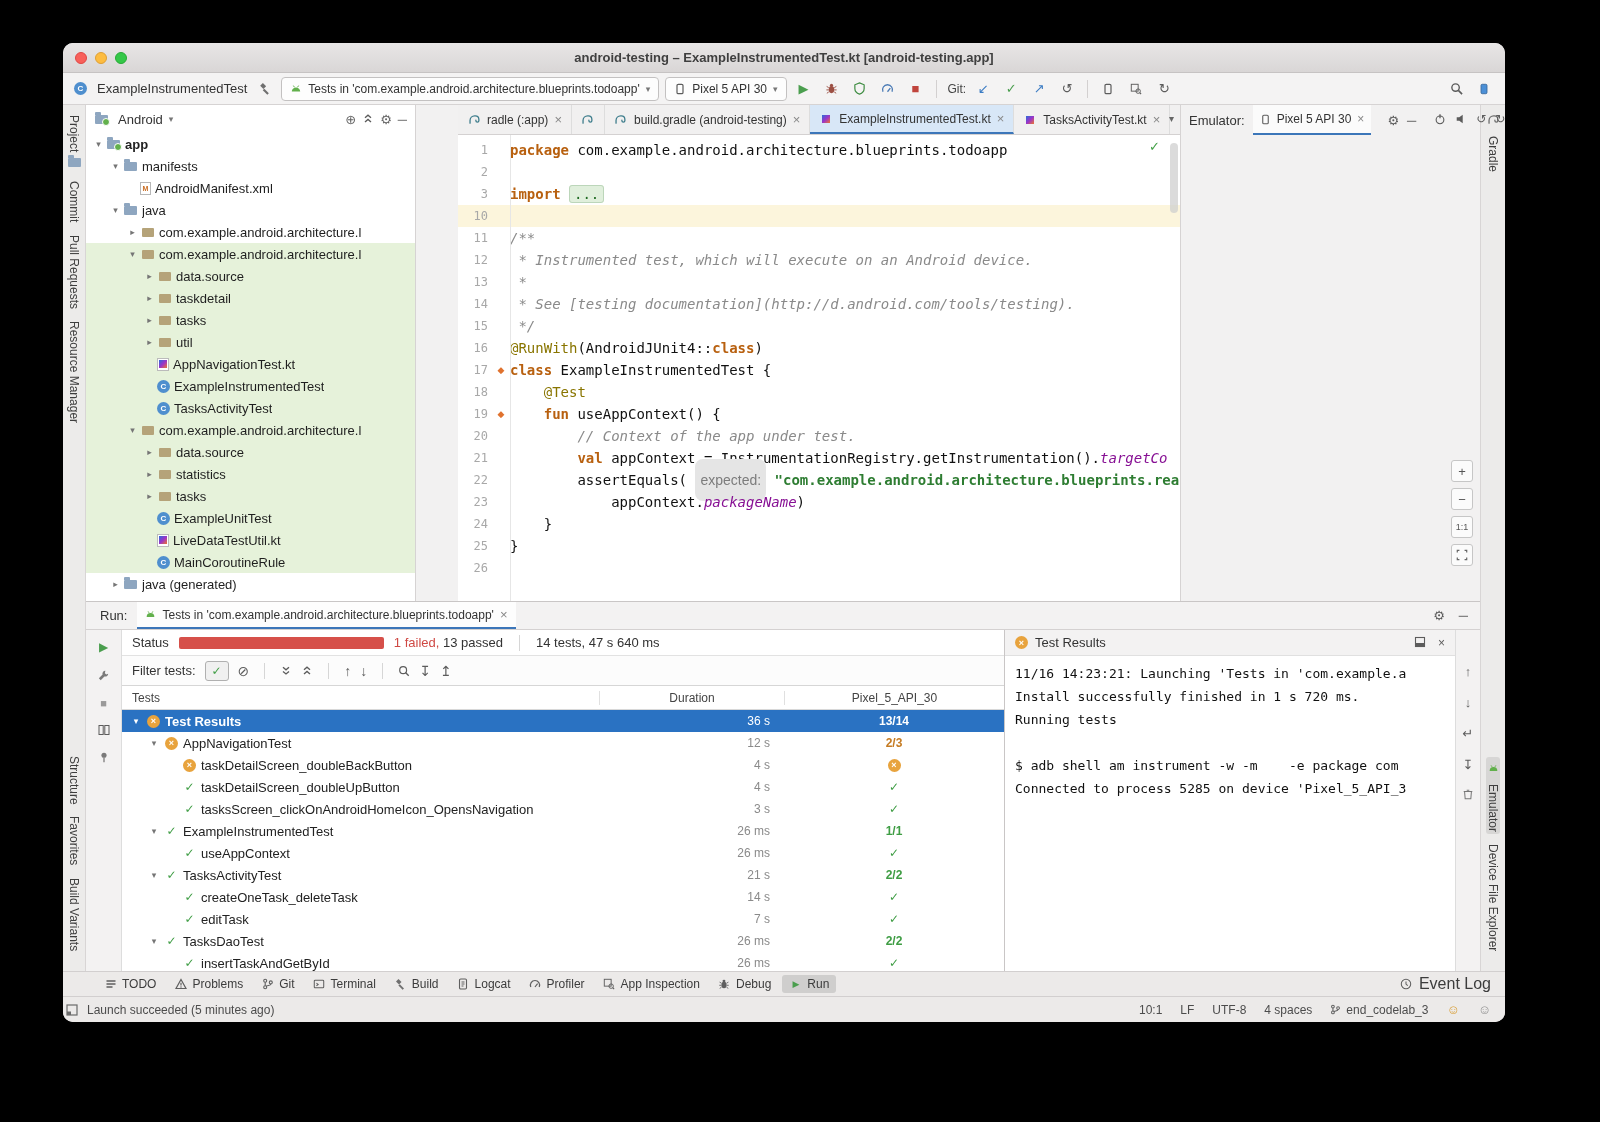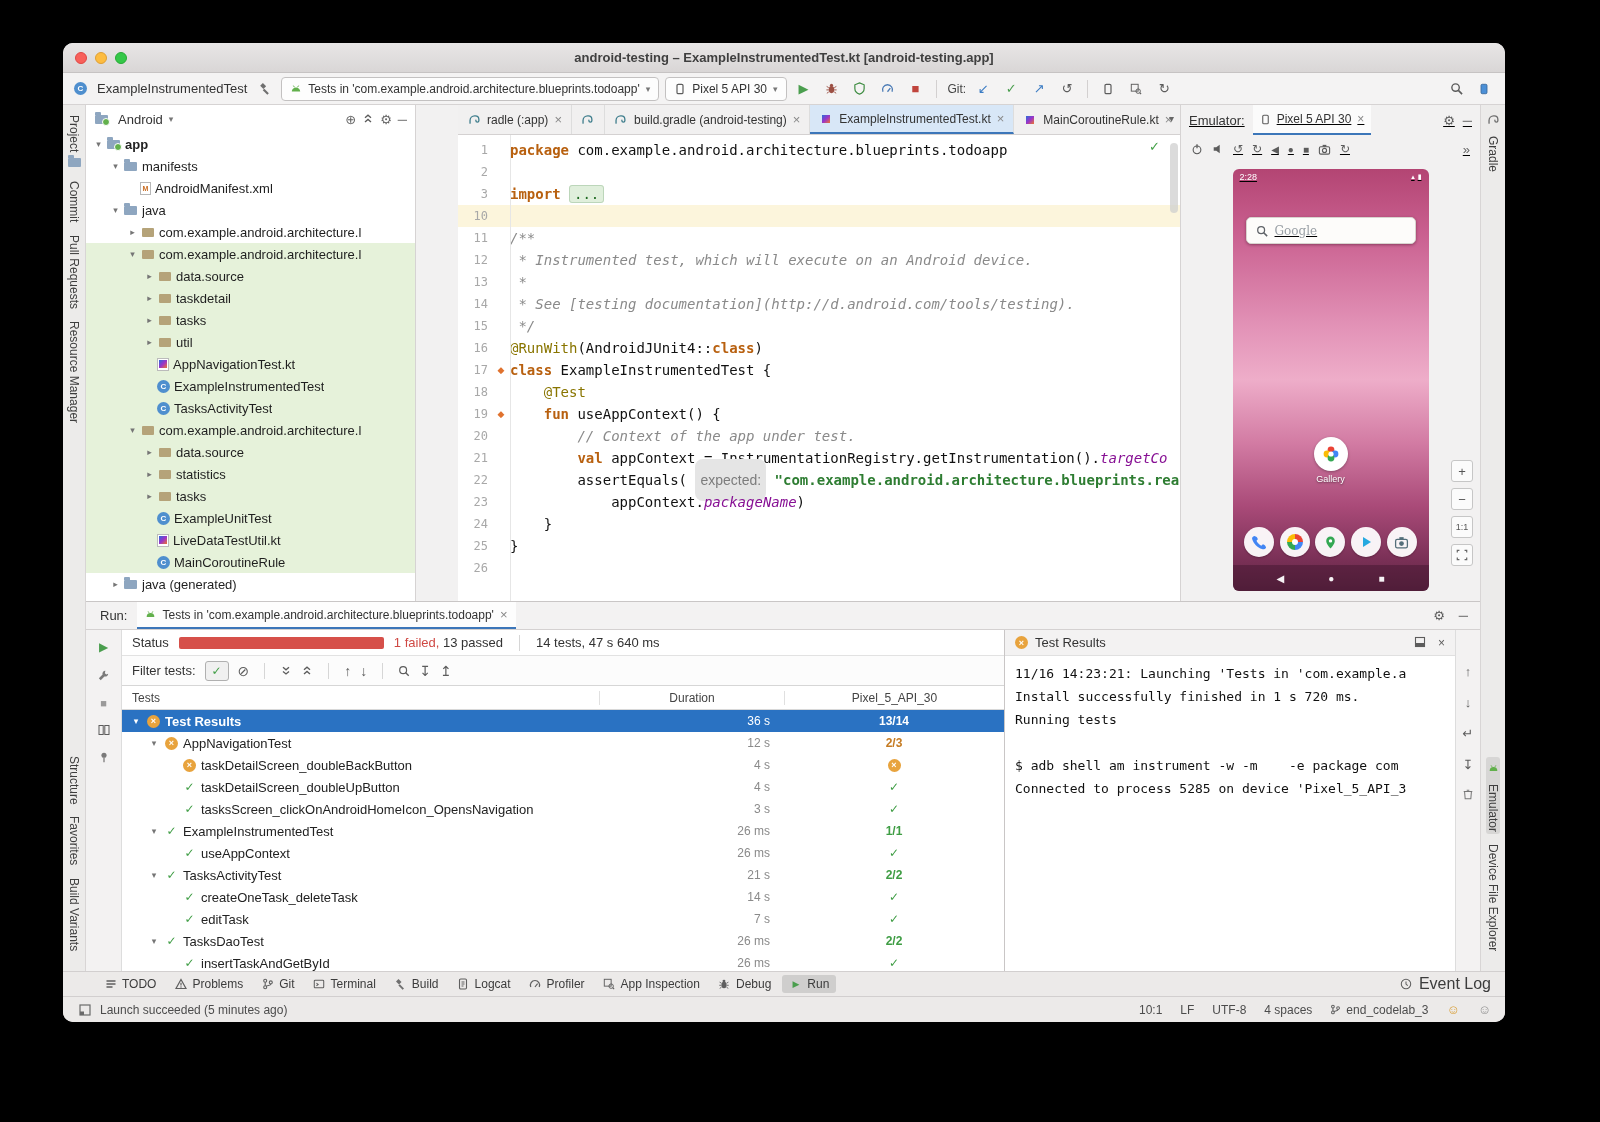--- a/index.html
+++ b/index.html
@@ -72,21 +72,21 @@
 .tk-cm{color:#8a8a8a;font-style:italic;}
 .tk-str{color:#2e7d32;font-weight:bold;}
 .tk-ann{color:#897500;}
 .tk-prop{color:#871094;font-style:italic;}
 .tk-pl{color:#111;}
 .tk-fold{background:#e0efdc;border:1px solid #bcd6ba;border-radius:3px;padding:0 4px;color:#1e6b22;}
 .tk-hint{background:#e5e5e5;color:#7c7c7c;border-radius:8px;padding:13px 5px;font-family:"Liberation Sans",sans-serif;font-size:14px;font-style:normal;}
 .edscroll{position:absolute;right:2px;top:8px;width:8px;height:70px;background:#cfcfcf;border-radius:4px;opacity:.75;}
 .inspectok{position:absolute;right:20px;top:4px;color:#43a047;font-size:13px;font-weight:bold;}
 
-.emul{flex:none;width:300px;background:#f2f1f1;border-left:1px solid #d6d3d3;position:relative;display:flex;flex-direction:column;text-decoration:underline;}
+.emul{flex:none;width:300px;background:#f2f1f1;border-left:1px solid #d6d3d3;position:relative;display:flex;flex-direction:row;}
 .emuhead{flex:none;height:30px;display:flex;align-items:center;padding:0 8px;gap:8px;font-size:13px;color:#333;}
 .emutab{height:100%;display:flex;align-items:center;gap:6px;padding:0 7px;font-size:12px;border-bottom:2px solid #3c76b9;background:#fbfbfb;}
 .emutab .tclose{color:#888;}
 .emutools{flex:none;height:28px;display:flex;align-items:center;gap:9px;padding:0 10px;color:#5c5c5c;font-size:12px;}
 .emutools .ovf{margin-left:auto;font-size:13px;color:#666;}
 .phone{position:relative;margin:6px auto 0;width:196px;height:422px;border-radius:6px;overflow:hidden;flex:none;
 background:linear-gradient(180deg,#b34573 0%,#c95f8f 15%,#e394b8 38%,#eeadc9 50%,#d27ba3 65%,#a94a78 80%,#7c3158 92%,#5f2543 100%);}
 .pstatus{height:14px;display:flex;justify-content:space-between;align-items:center;padding:2px 7px 0;color:#fff;font-size:9px;}
 .pstat-ic{display:flex;gap:3px;font-size:7px;color:#fff;}
 .psearch{margin:34px auto 0;width:170px;height:27px;background:#fdfcfa;border:1px solid #d8d4cf;border-radius:5px;box-shadow:0 1px 3px rgba(40,0,20,.4);display:flex;align-items:center;gap:7px;padding:0 9px;}
@@ -143,21 +143,21 @@
 .conbody{flex:1 1 auto;background:#fff;padding:6px 10px;overflow:hidden;}
 .conline{font-family:"DejaVu Sans Mono",monospace;font-size:13px;color:#111;line-height:23px;white-space:pre;}
 .constrip{flex:none;width:25px;background:#f3f2f2;border-left:1px solid #ddd;display:flex;flex-direction:column;align-items:center;padding-top:34px;gap:16px;color:#5c5c5c;font-size:13px;}
 
 .bottombar{flex:none;height:25px;background:#eceae9;border-top:1px solid #d2cfcf;display:flex;align-items:center;gap:4px;padding:0 14px 0 34px;}
 .btool{display:flex;align-items:center;gap:5px;font-size:12px;color:#3c3c3c;padding:2px 7px;border-radius:3px;}
 .btool.active{background:#cfcecd;}
 .bico{display:inline-flex;width:13px;height:13px;align-items:center;justify-content:center;}
 .bico.green{color:#4a9e4e;font-size:9px;}
 .eventlog{margin-left:auto;display:flex;align-items:center;gap:6px;font-size:16px;color:#3c3c3c;}
-.statusbar{flex:1;background:#eceae9;border-top:1px solid #d2cfcf;display:flex;align-items:center;padding:0 14px 0 16px;font-size:12px;color:#4c4c4c;text-align:center;}
+.statusbar{flex:1;background:#eceae9;border-top:1px solid #d2cfcf;display:flex;align-items:center;padding:0 14px 0 3px;font-size:12px;color:#4c4c4c;text-align:center;}
 .sbleft{display:flex;align-items:center;gap:9px;}
 .sbright{margin-left:auto;display:flex;align-items:center;gap:18px;}
 .sbitem{display:flex;align-items:center;gap:5px;}
 .smiley{font-size:13px;color:#d89b2e;}
 .smiley.gray{color:#8f8f8f;}
 svg{display:block;}
 </style>
 </head>
 <body>
 
@@ -457,21 +457,21 @@
               <span class="ticon2">
                 <i class="kin"></i>
               </span>
               <span class="etlabel">ExampleInstrumentedTest.kt</span>
               <span class="tclose">×</span>
             </div>
             <div class="etab">
               <span class="ticon2">
                 <i class="kin"></i>
               </span>
-              <span class="etlabel">MainCoroutineRule.kt</span>
+              <span class="etlabel">TasksActivityTest.kt</span>
               <span class="tclose">×</span>
             </div>
           </div>
         <span class="tablist">▾</span>
       </div>
       <div class="editor">
         <div class="gutterline"></div>
         <div id="code-lines">
             <div class="cline">
               <span class="lnum">1</span>

